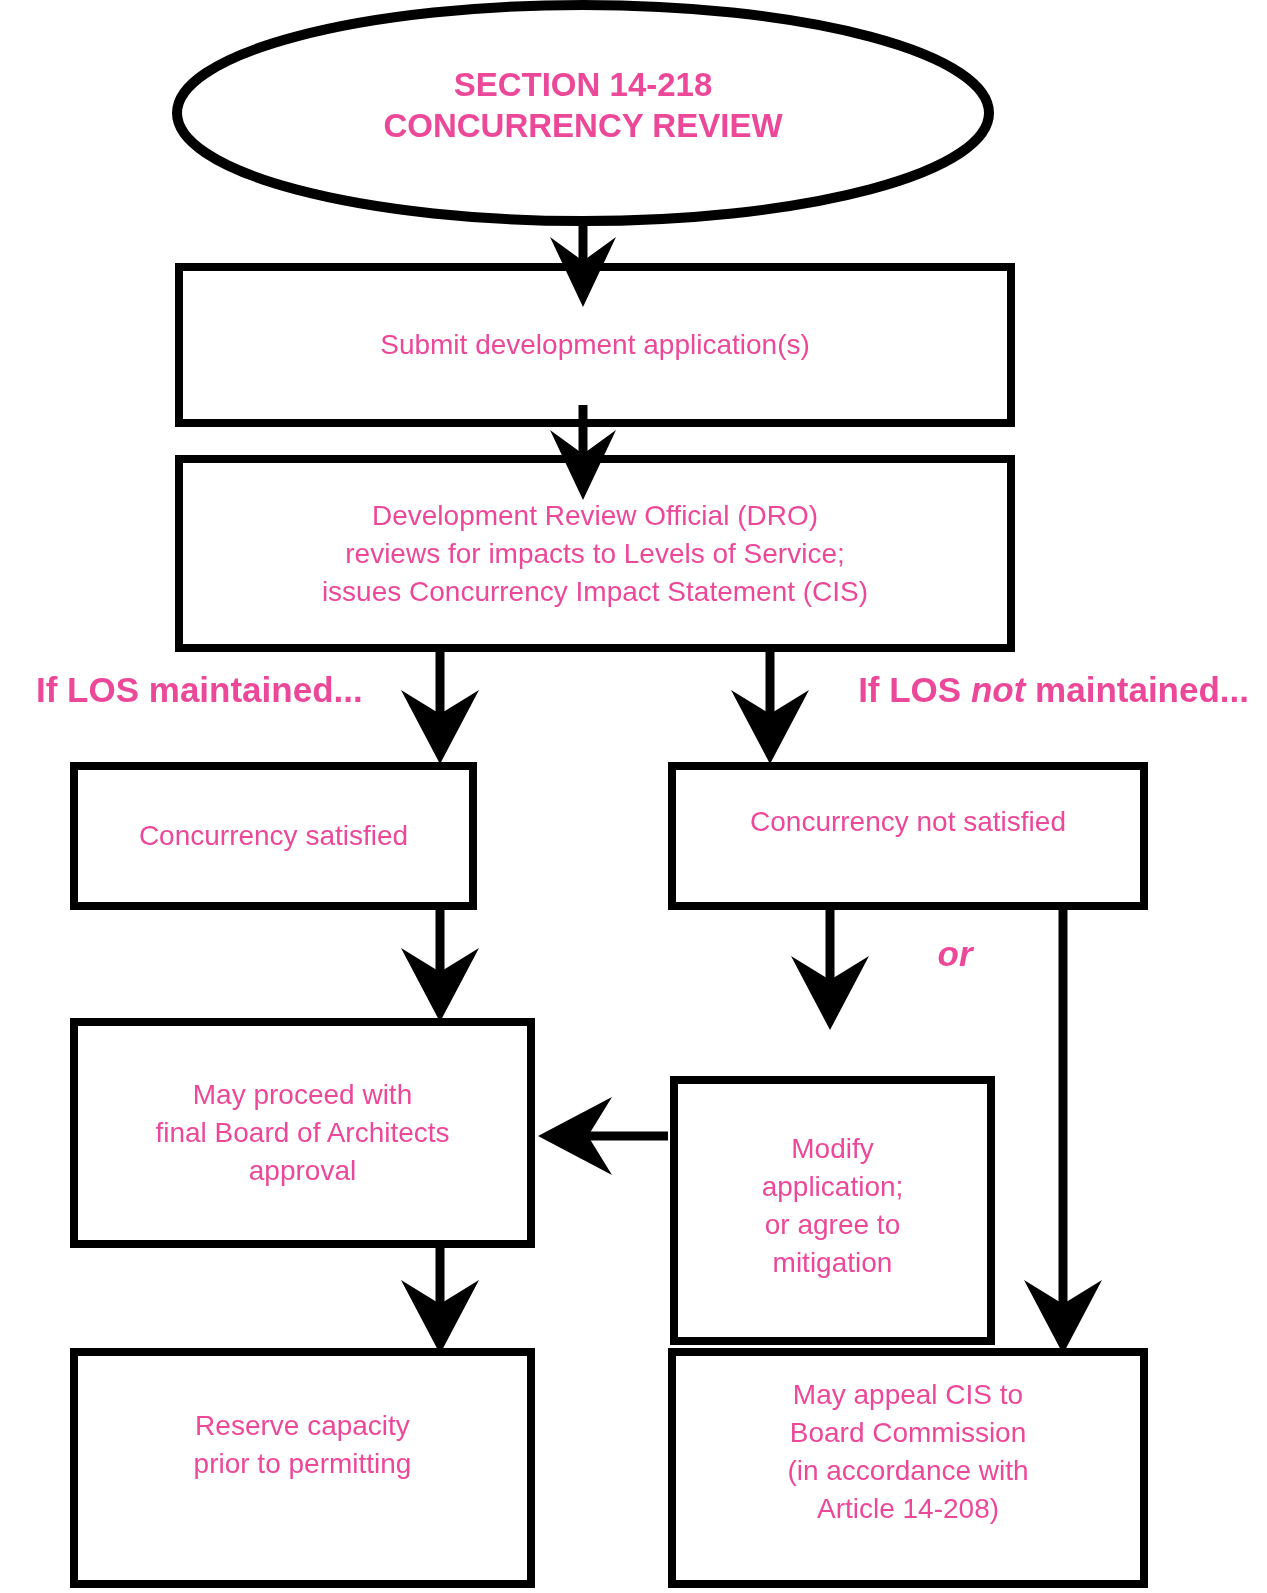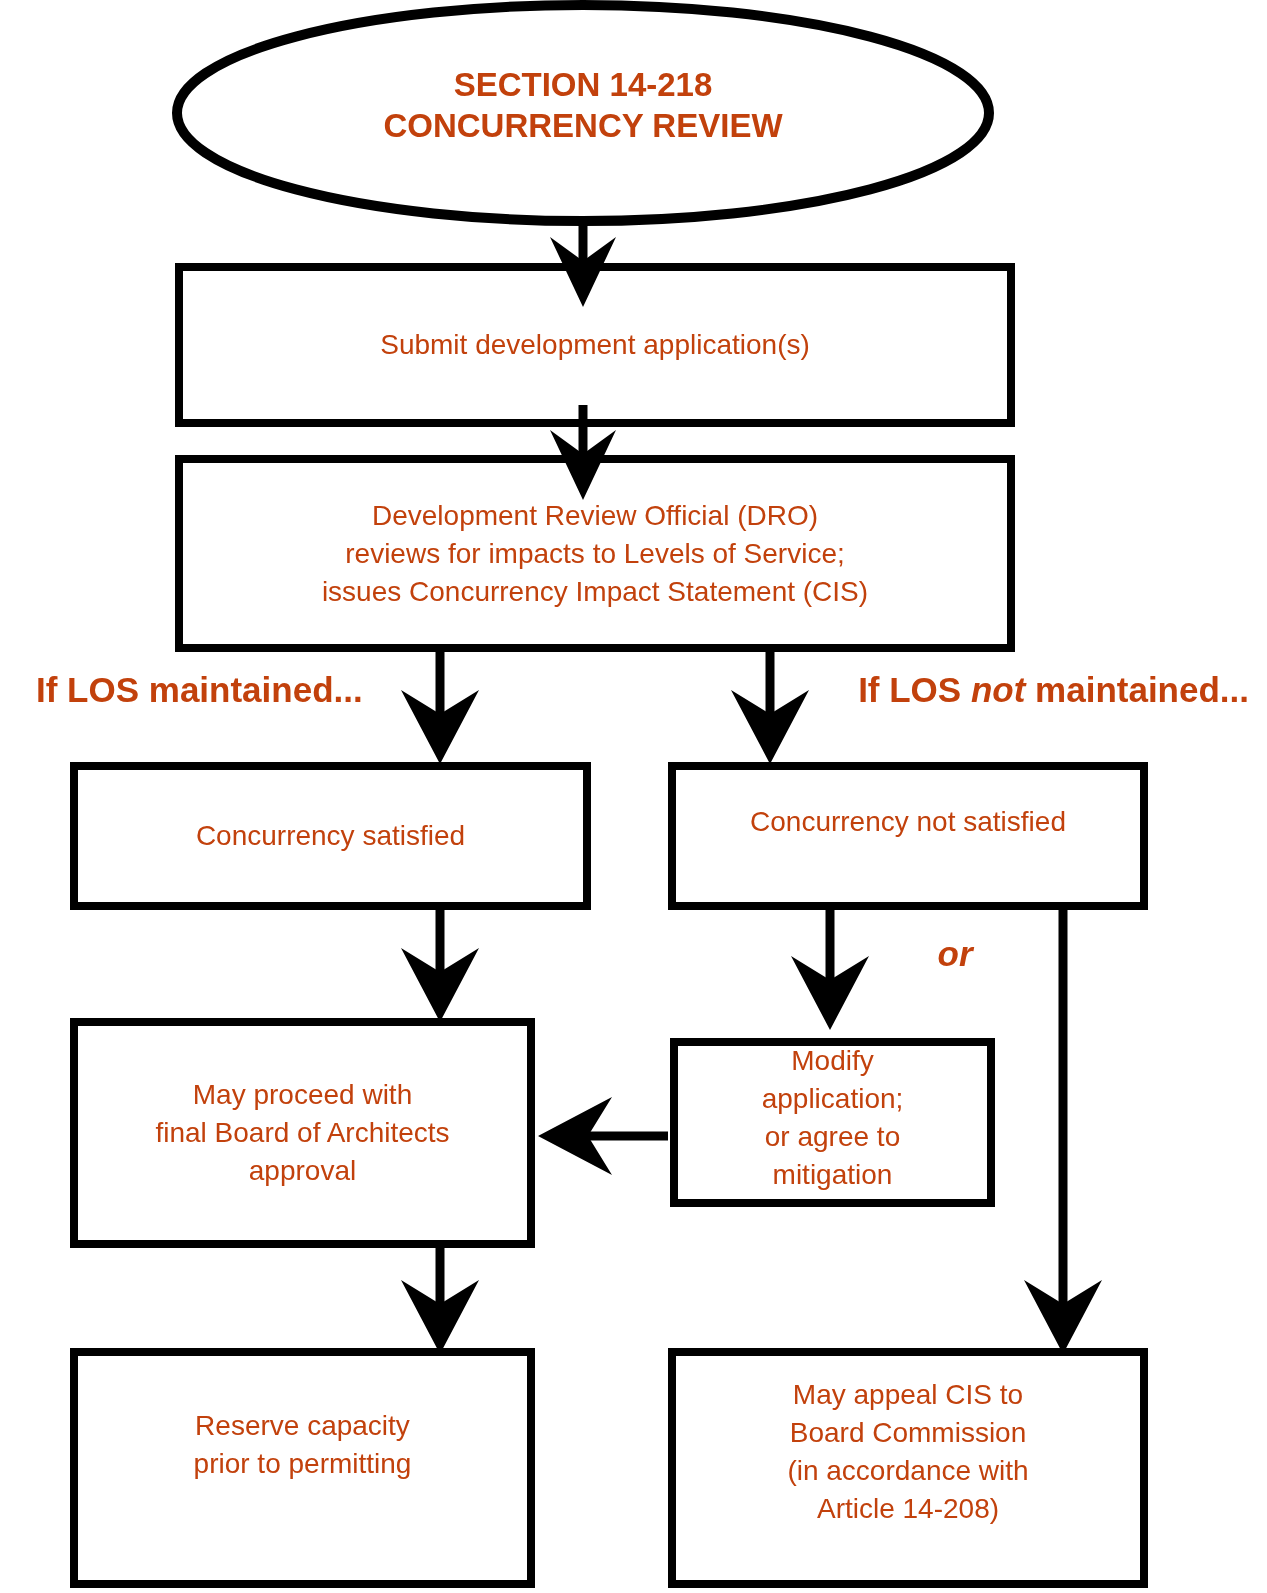--- a/index.html
+++ b/index.html
@@ -2,45 +2,45 @@
 <html><head>
 <meta charset="utf-8">
 <style>
   html, body { margin: 0; padding: 0; background: #ffffff; }
   .stage {
     position: relative;
     width: 1267px;
     height: 1593px;
     background: #ffffff;
     font-family: "Liberation Sans", "DejaVu Sans", sans-serif;
-    color: #c2410c;
+    color: #ec4899;
     overflow: hidden;
   }
   
   .box {
     position: absolute;
     box-sizing: border-box;
     border: 8px solid #000;
     background: #fff;
     display: flex;
     flex-direction: column;
     align-items: center;
     justify-content: center;
     text-align: center;
     font-size: 28px;
     line-height: 38px;
     z-index: 1;
   }
   .box .line { white-space: nowrap; }
   #box-submit   { left: 175px; top: 263px;  width: 840px; height: 164px; }
   #box-dro      { left: 175px; top: 455px;  width: 840px; height: 197px; }
-  #box-satisfied    { left: 70px;  top: 762px;  width: 521px; height: 148px; }
+  #box-satisfied    { left: 70px;  top: 762px;  width: 407px; height: 148px; }
   #box-notsatisfied { left: 668px; top: 762px;  width: 480px; height: 148px; padding-bottom: 28px; }
   #box-proceed  { left: 70px;  top: 1018px; width: 465px; height: 230px; }
-  #box-modify   { left: 670px; top: 1038px; width: 325px; height: 169px; padding-bottom: 10px; }
+  #box-modify   { left: 670px; top: 1076px; width: 325px; height: 269px; padding-bottom: 10px; }
   #box-reserve  { left: 70px;  top: 1348px; width: 465px; height: 240px; padding-bottom: 46px; }
   #box-appeal   { left: 668px; top: 1348px; width: 480px; height: 240px; padding-bottom: 32px; }
   
   .ellipse-text {
     position: absolute;
     left: 183px; top: 64px; width: 800px;
     text-align: center;
     font-weight: bold;
     font-size: 33px;
     line-height: 41px;

